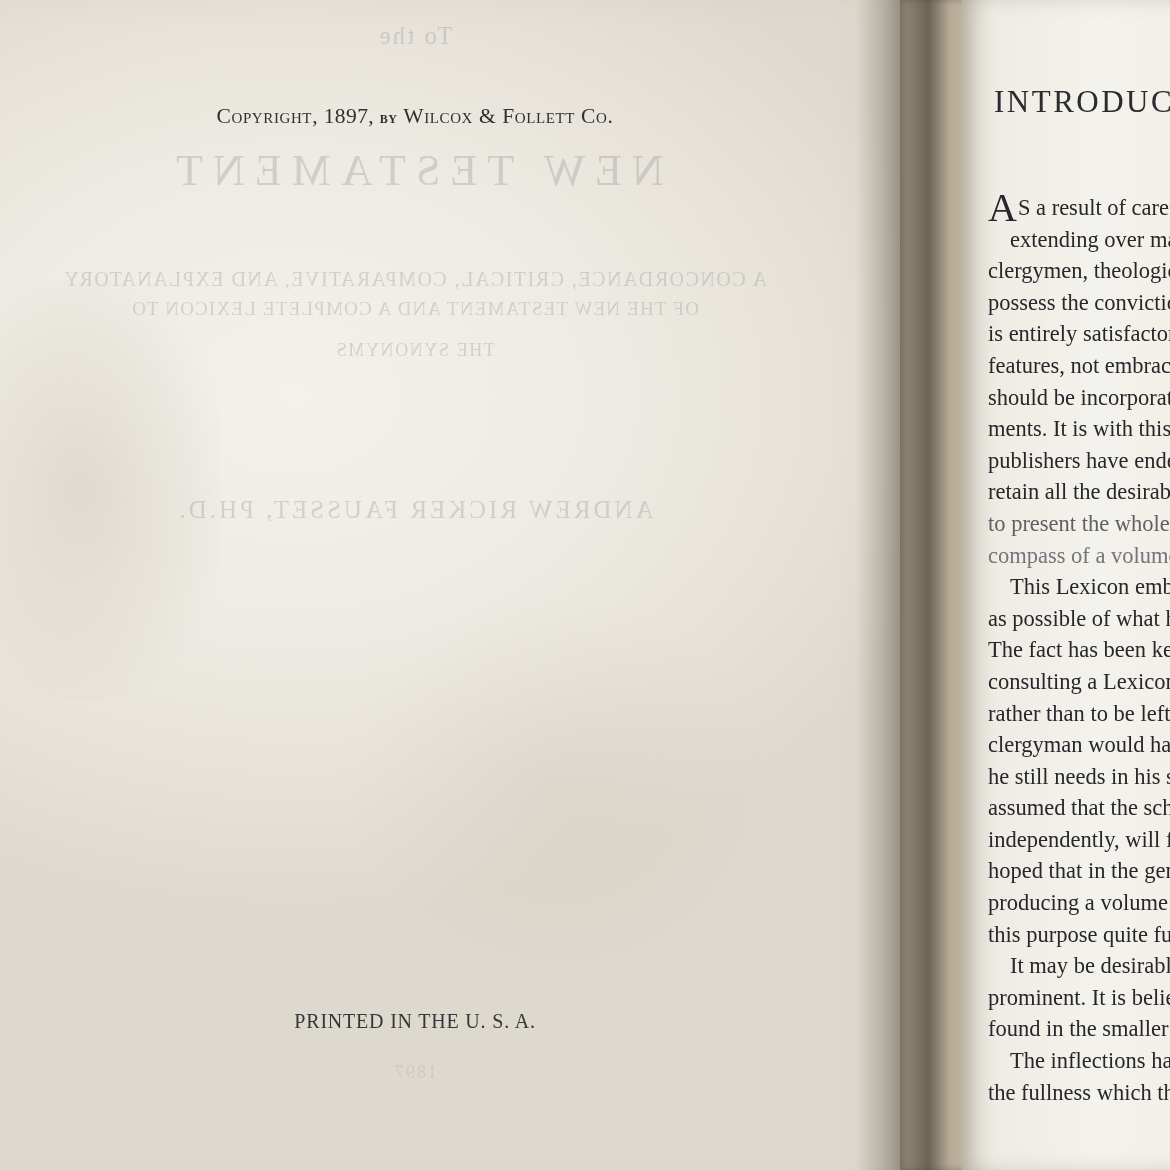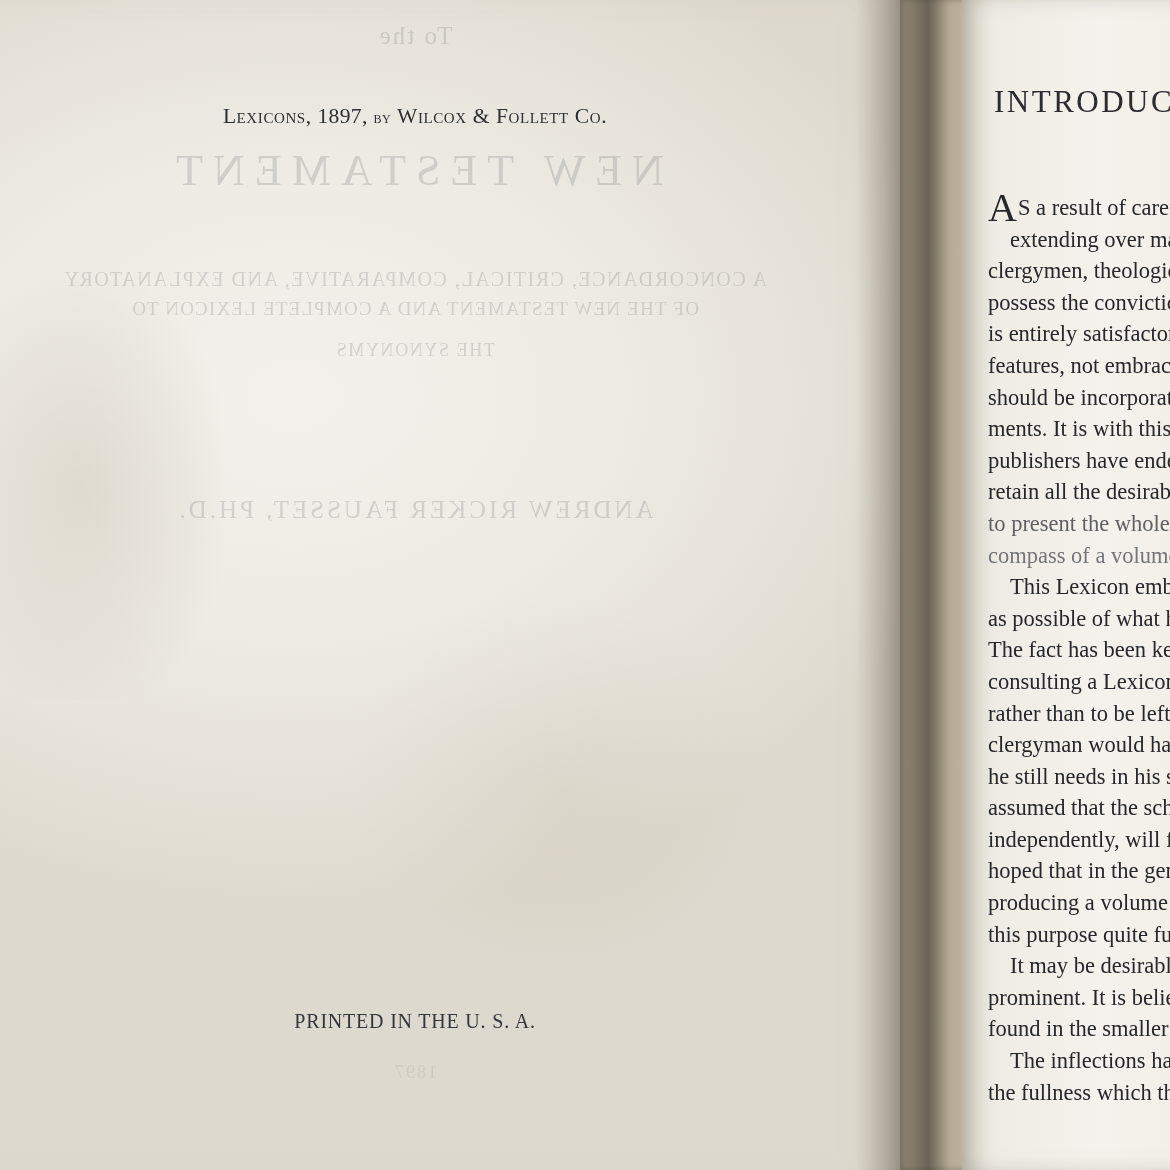--- a/index.html
+++ b/index.html
@@ -57,20 +57,21 @@
     letter-spacing: 0.4px;
     white-space: nowrap;
   }
   .copyright-line .sc {
     font-variant: small-caps;
     letter-spacing: 0.6px;
   }
   .copyright-line .lc {
     font-size: 17px;
     letter-spacing: 0.5px;
+    font-weight: bold;
   }
 
   .printed-line {
     position: absolute;
     top: 1030px;
     left: 0;
     width: 890px;
     text-align: center;
     font-size: 20px;
     color: #35363a;
@@ -178,21 +179,21 @@
 
     <div class="ghost ghost-top">To the</div>
     <div class="ghost ghost-title">NEW TESTAMENT</div>
     <div class="ghost ghost-sub1">A CONCORDANCE, CRITICAL, COMPARATIVE, AND EXPLANATORY</div>
     <div class="ghost ghost-sub2">OF THE NEW TESTAMENT AND A COMPLETE LEXICON TO</div>
     <div class="ghost ghost-sub3">THE SYNONYMS</div>
     <div class="ghost ghost-author">ANDREW RICKER FAUSSET, PH.D.</div>
     <div class="ghost ghost-bottom">1897</div>
 
     <div class="copyright-line">
-      <span class="sc">Lexicons</span><span>,&nbsp;</span><span>1897</span><span>,&nbsp;</span><span class="lc sc">by</span><span>&nbsp;</span><span class="sc">Wilcox &amp; Follett Co.</span>
+      <span class="sc">Copyright</span><span>,&nbsp;</span><span>1897</span><span>,&nbsp;</span><span class="lc sc">by</span><span>&nbsp;</span><span class="sc">Wilcox &amp; Follett Co.</span>
     </div>
 
     <div class="printed-line">PRINTED IN THE U. S. A.</div>
   </div>
 
   <div class="page-edge"></div>
   <div class="gutter"></div>
 
   <div class="right-page">
     <div class="heading">INTRODUCTION</div>

